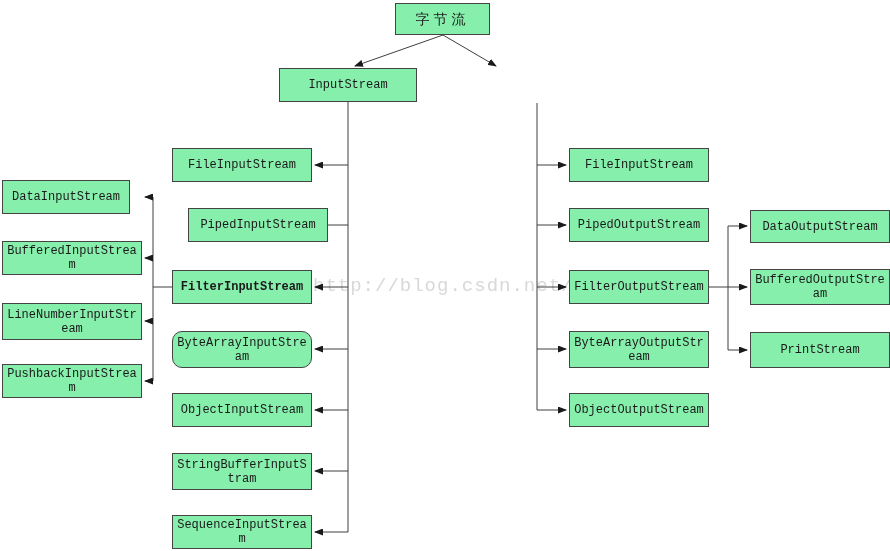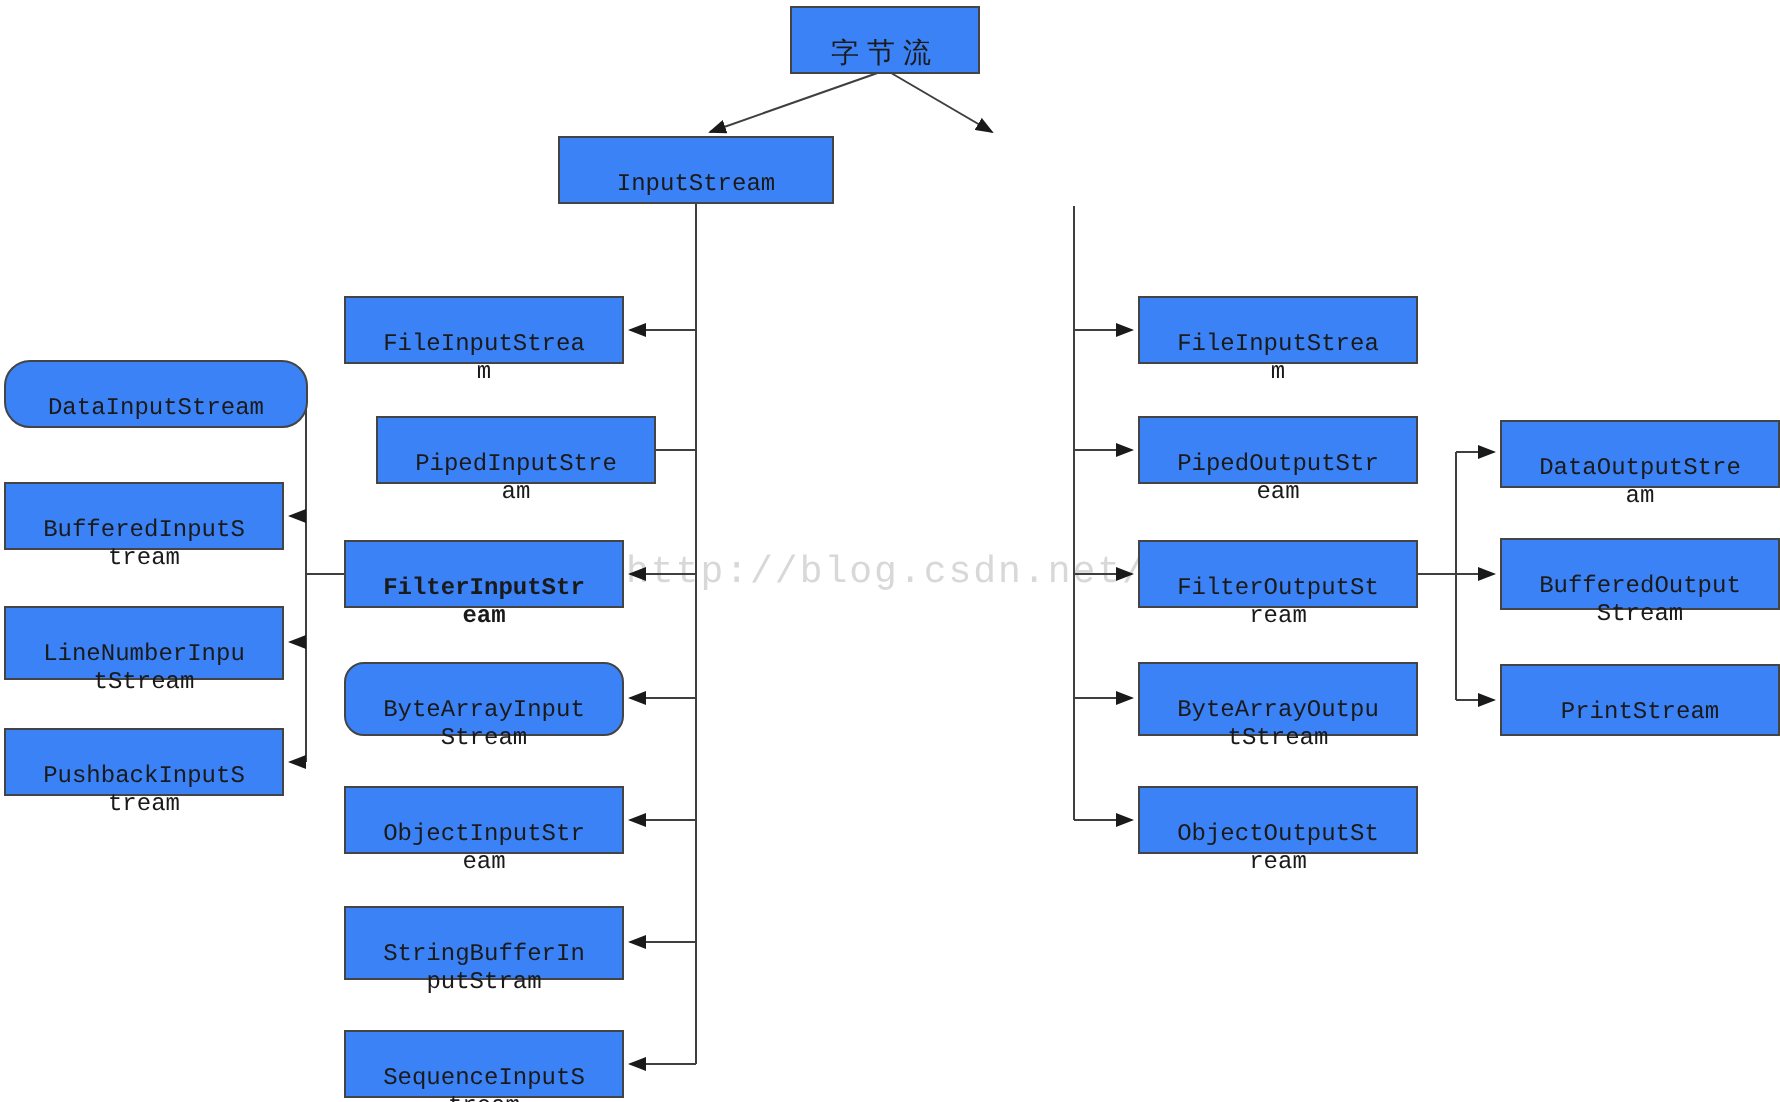--- a/index.html
+++ b/index.html
@@ -31,31 +31,31 @@
     position: absolute;
     left: 0;
     top: 0;
     z-index: 2;
   }
   .node {
     position: absolute;
     z-index: 3;
     box-sizing: border-box;
     border: 1px solid #444444;
-    background: #3b82f6;
+    background: #86efac;
     color: #1a1a1a;
     font-family: "Liberation Mono", monospace;
     font-size: 12px;
     line-height: 14px;
     display: flex;
-    align-items: flex-start;
+    align-items: center;
     justify-content: center;
     text-align: center;
     word-break: break-all;
-    padding: 16px;
+    padding: 2px;
   }
   .node .lbl { display: block; width: 100%; }
   .node.root {
     font-family: "DejaVu Sans", sans-serif;
     font-size: 14px;
     letter-spacing: 4px;
   }
 </style>
 </head>
 <body>
@@ -129,21 +129,21 @@
   <div class="node" style="left:172px; top:393px; width:140px; height:34px;">
     <span class="lbl">ObjectInputStream</span>
   </div>
   <div class="node" style="left:172px; top:453px; width:140px; height:37px;">
     <span class="lbl">StringBufferInputStram</span>
   </div>
   <div class="node" style="left:172px; top:515px; width:140px; height:34px;">
     <span class="lbl">SequenceInputStream</span>
   </div>
 
-  <div class="node" style="left:2px; top:180px; width:152px; height:34px;border-radius:13px;">
+  <div class="node" style="left:2px; top:180px; width:128px; height:34px;">
     <span class="lbl">DataInputStream</span>
   </div>
   <div class="node" style="left:2px; top:241px; width:140px; height:34px;">
     <span class="lbl">BufferedInputStream</span>
   </div>
   <div class="node" style="left:2px; top:303px; width:140px; height:37px;">
     <span class="lbl">LineNumberInputStream</span>
   </div>
   <div class="node" style="left:2px; top:364px; width:140px; height:34px;">
     <span class="lbl">PushbackInputStream</span>

